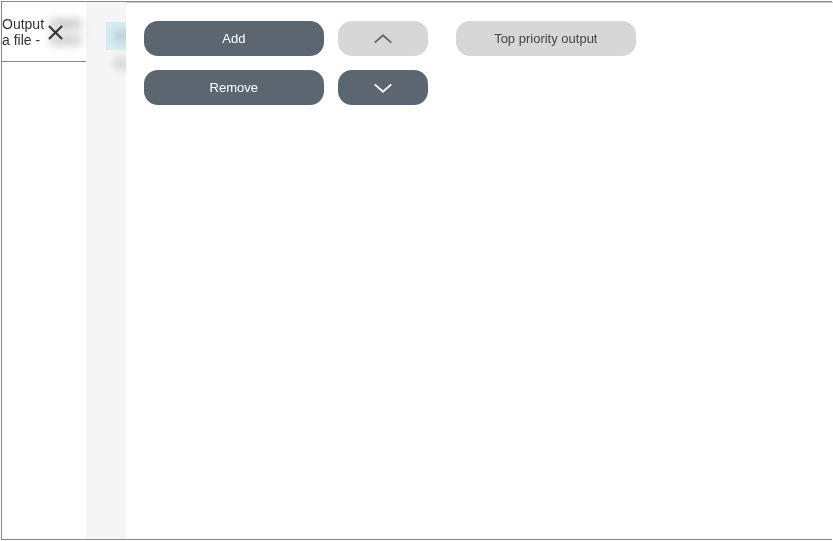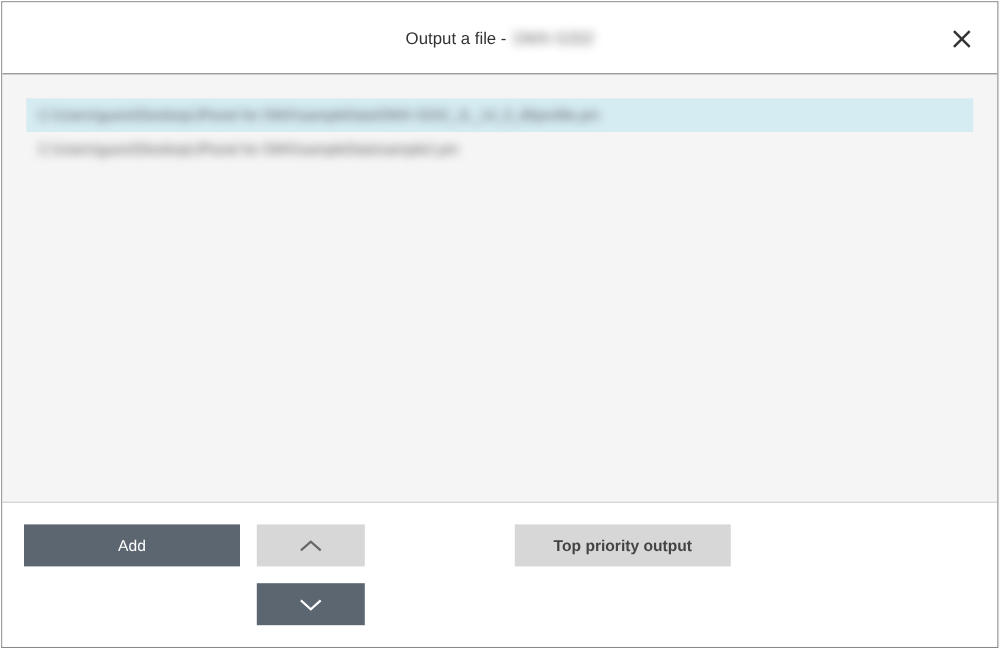--- a/index.html
+++ b/index.html
@@ -10,21 +10,21 @@
       height: 541px;
       overflow: hidden;
       position: relative;
     }
     .dialog {
       border: 1px solid #888;
       width: 831px;
       height: 539px;
       margin: 1px;
       display: flex;
-      flex-direction: column;
+      flex-direction: row;
       background: #fff;
     }
     .titlebar {
       height: 60px;
       display: flex;
       align-items: center;
       justify-content: center;
       position: relative;
       background: #fff;
       border-bottom: 1px solid #888;
@@ -89,20 +89,21 @@
       column-gap: 14px;
     }
     .btn {
       display: flex;
       align-items: center;
       justify-content: center;
       font-size: 13px;
       cursor: pointer;
       user-select: none;
       height: 35px;
+      border-radius: 14px;
     }
     .btn-dark {
       background: #5c6670;
       color: #fff;
     }
     .btn-light {
       background: #d7d7d7;
       color: #444;
     }
     .btn-caret svg { width: 22px; height: 12px; }
@@ -150,25 +151,28 @@
     </div>
 
     <div class="btn btn-light btn-caret btn-up" style="grid-column:2;grid-row:1;">
       <svg viewBox="0 0 24 12">
         <polyline points="3,10 12,2 21,10"></polyline>
       </svg>
     </div>
 
     <div style="grid-column:3;grid-row:1;"></div>
 
-    <div class="btn btn-light" style="grid-column:4;grid-row:1;font-weight:bold;">
+    <div class="btn btn-light" style="grid-column:4;grid-row:1;">
       <span>Top priority output</span>
     </div>
 
 
+    <div class="btn btn-dark" style="grid-column:1;grid-row:2;">
+      <span>Remove</span>
+    </div>
 
     <div class="btn btn-dark btn-caret btn-down" style="grid-column:2;grid-row:2;">
       <svg viewBox="0 0 24 12">
         <polyline points="3,2 12,10 21,2"></polyline>
       </svg>
     </div>
 
   </div>
 
 </div>

